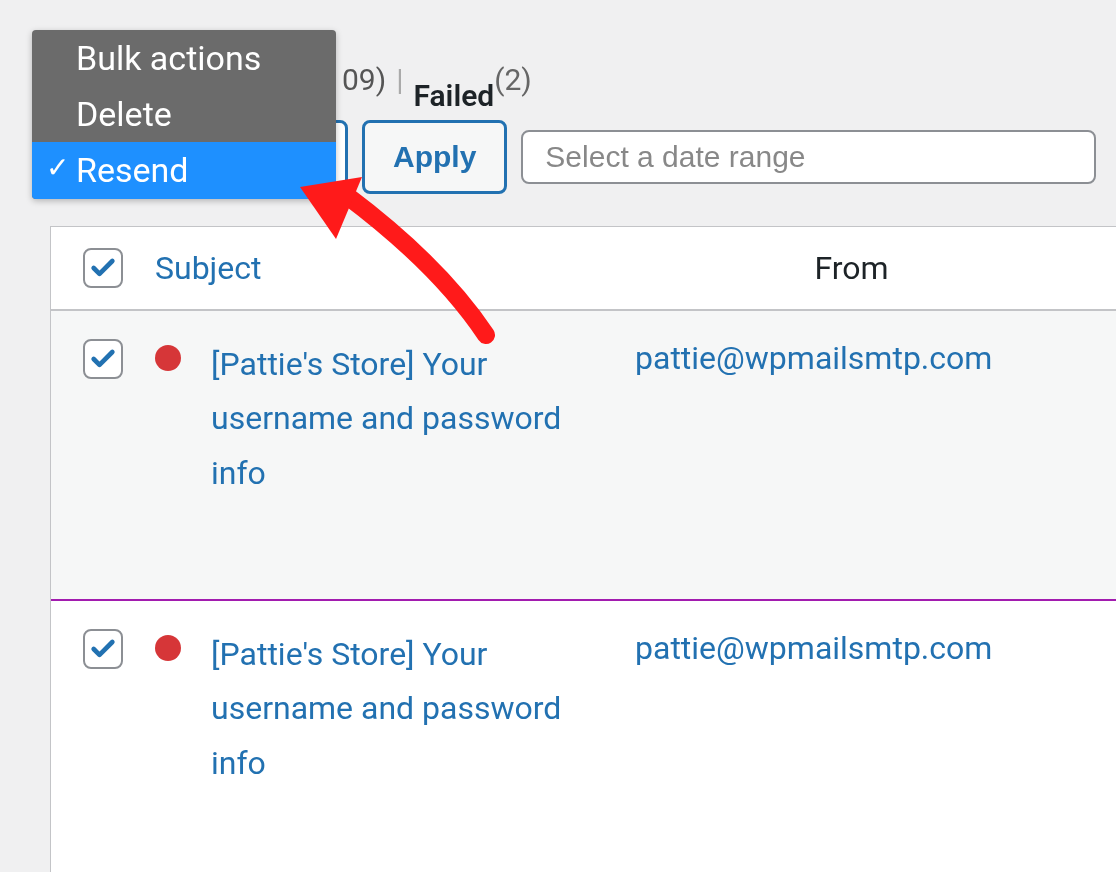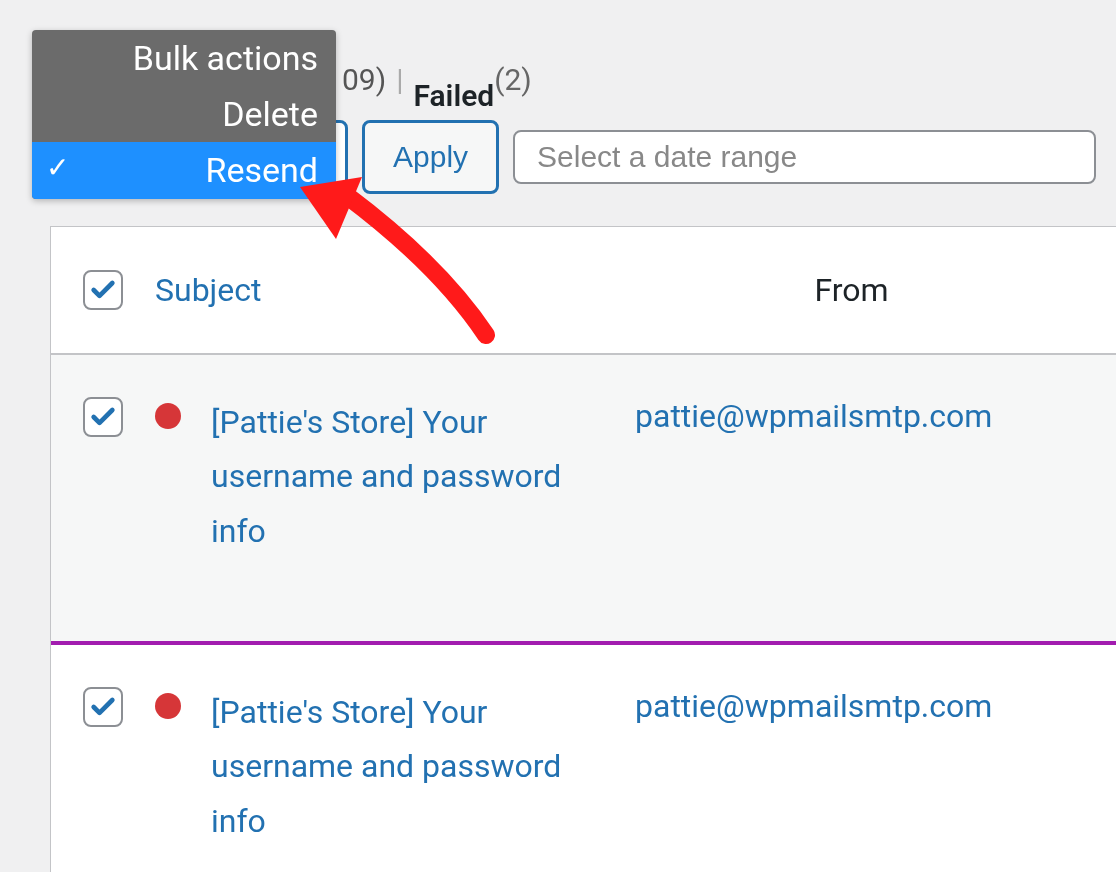--- a/index.html
+++ b/index.html
@@ -53,21 +53,21 @@
       background: #fff;
     }
     .apply-btn {
       height: 74px;
       padding: 0 28px;
       background: #f6f7f7;
       border: 3px solid #2271b1;
       border-radius: 8px;
       color: #2271b1;
       font-size: 30px;
-      font-weight: 400;
+      font-weight: 700;
       cursor: pointer;
     }
     .date-input {
       flex: 1;
       height: 54px;
       border: 2px solid #8c8f94;
       border-radius: 8px;
       background: #fff;
       font-size: 30px;
       padding: 0 22px;
@@ -88,21 +88,20 @@
       box-shadow: 0 2px 6px rgba(0,0,0,.25);
       z-index: 50;
     }
     .dropdown-item {
       padding: 6px 18px 6px 44px;
       font-size: 34px;
       color: #fff;
       position: relative;
       cursor: pointer;
       line-height: 1.3;
-      text-align: right;
     }
     .dropdown-item.selected {
       background: #1e90ff;
     }
     .dropdown-item.selected::before {
       content: "✓";
       position: absolute;
       left: 14px;
       top: 8px;
       font-size: 28px;
@@ -117,21 +116,21 @@
       right: 0;
       bottom: 0;
       background: #fff;
       border: 1px solid #c3c4c7;
       border-right: none;
       border-bottom: none;
     }
     .thead {
       display: flex;
       align-items: center;
-      height: 128px;
+      height: 84px;
       border-bottom: 2px solid #c3c4c7;
       padding: 0 32px;
       gap: 24px;
     }
     .th-check {
       width: 48px;
       display: flex;
       align-items: center;
     }
     .th-subject {
@@ -149,23 +148,23 @@
       font-size: 32px;
       color: #1d2327;
       font-weight: 400;
       text-align: center;
     }
 
     .tbody {
     }
     .trow {
       display: flex;
-      padding: 40px 32px;
+      padding: 26px 32px;
       gap: 24px;
-      border-bottom: 4px solid #a21caf;
+      border-bottom: 2px solid #a21caf;
       min-height: 290px;
     }
     .trow:nth-child(odd) { background: #f6f7f7; }
     .td-check {
       width: 48px;
       padding-top: 2px;
     }
     .td-status {
       width: 32px;
       padding-top: 8px;

